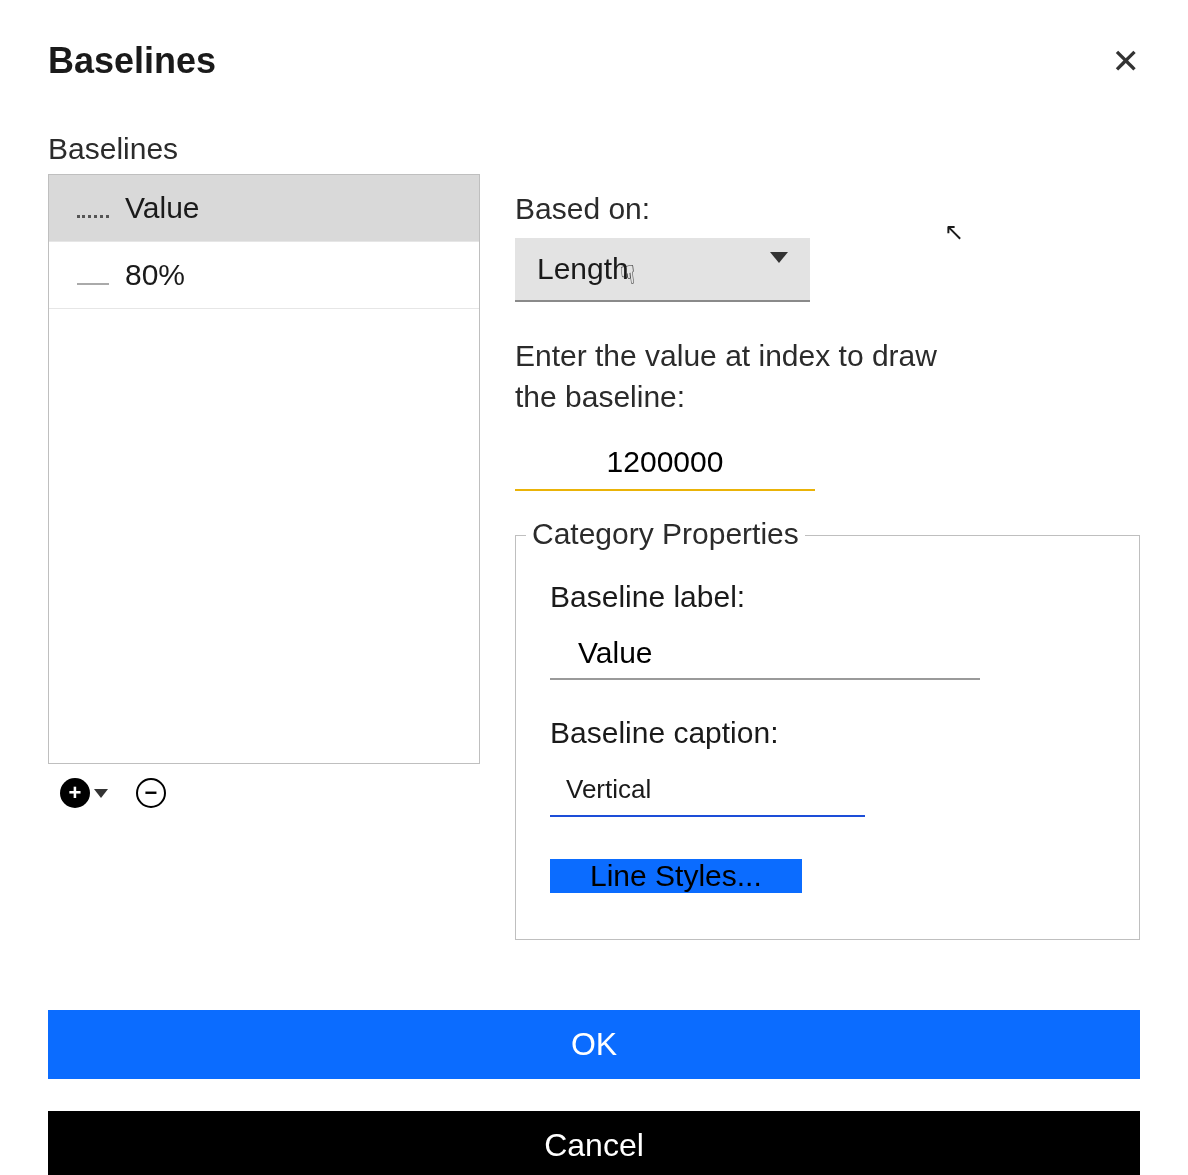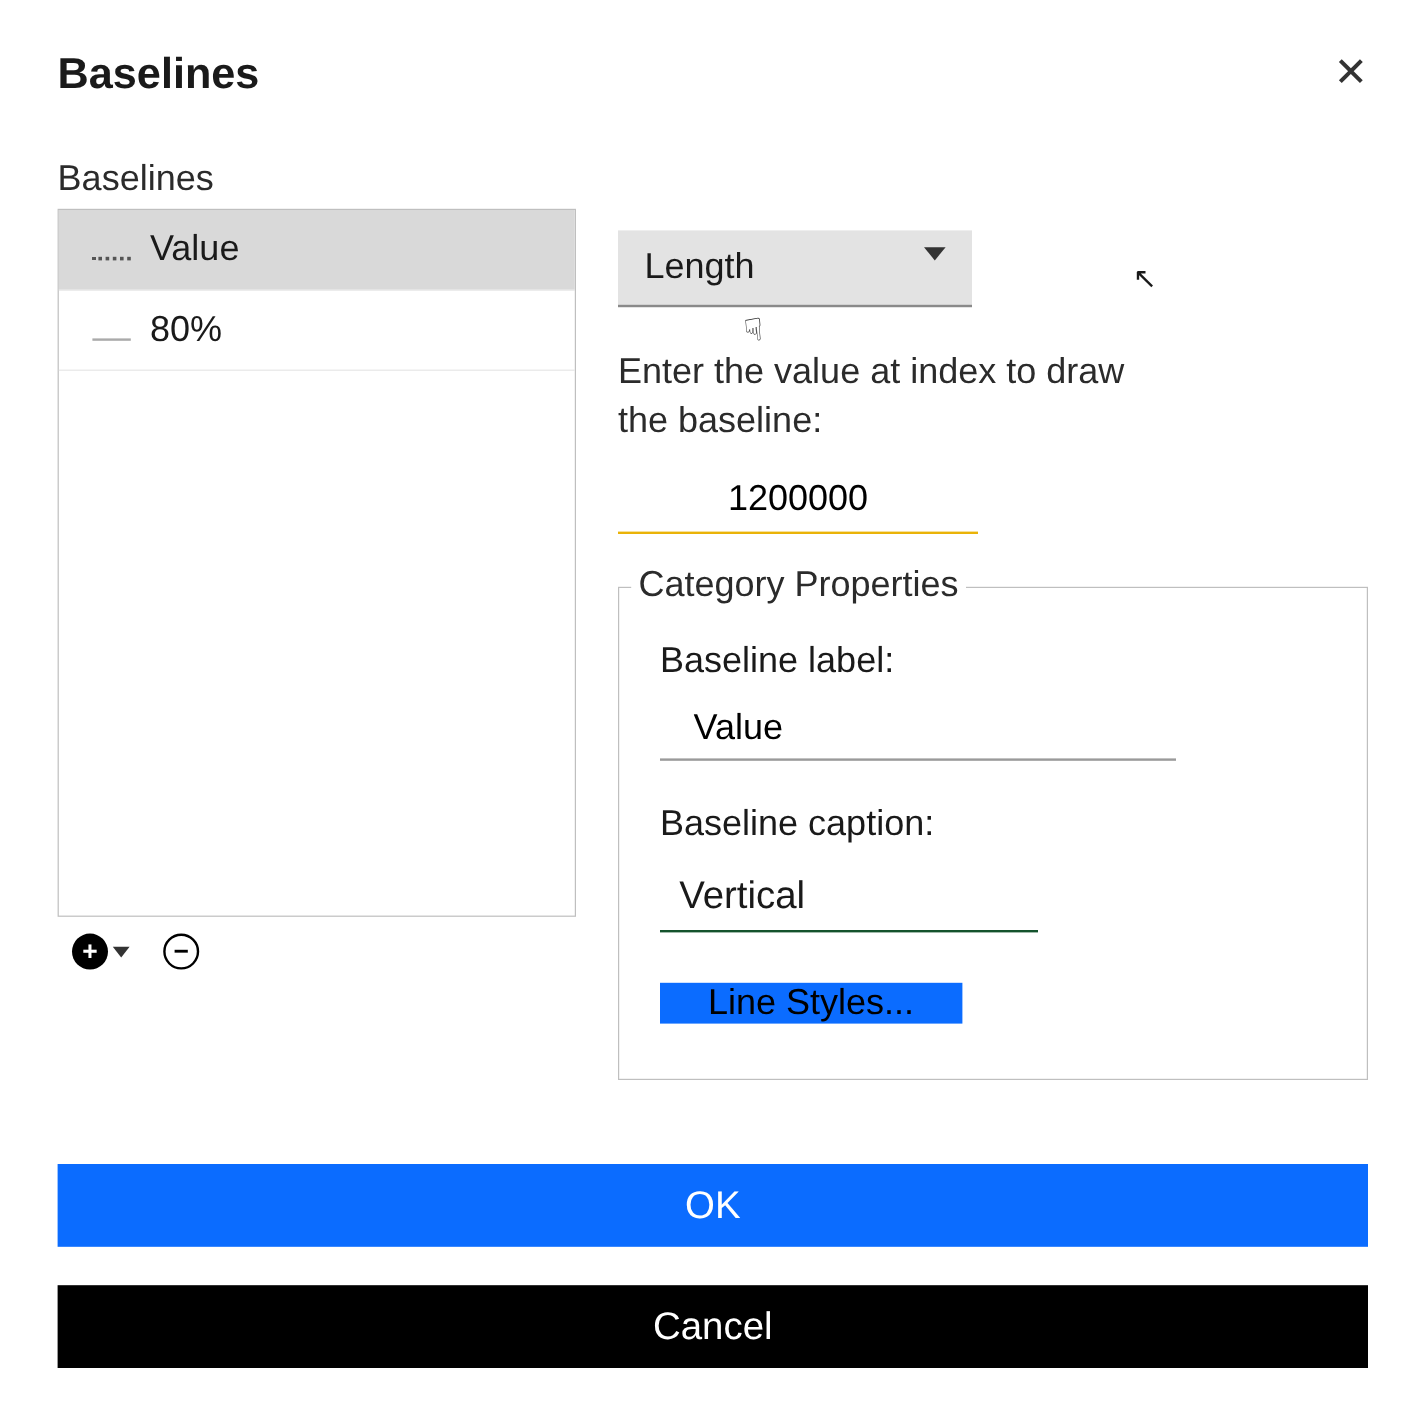--- a/index.html
+++ b/index.html
@@ -119,22 +119,22 @@
       position:absolute; top:-19px; left:10px;
       background:#fff; padding:0 6px; font-size:30px; color:#2b2b2b;
     }
     .inner-label { font-size:30px; margin-bottom:14px; }
     .inner-input {
       border:none; border-bottom:2px solid #9a9a9a;
       font-size:30px; padding:8px 28px; width: 430px;
       margin-bottom: 36px; outline:none; background:transparent;
     }
     .inner-select {
-      border:none; border-bottom:2px solid #14532d;
-      font-size:32px; padding:10px 16px; width:315px;
+      border:none; border-bottom:2px solid #1d4ed8;
+      font-size:26px; padding:10px 16px; width:315px;
       display:flex; justify-content:space-between; align-items:center;
       cursor:pointer; margin-bottom: 42px;
     }
     .line-styles-btn {
       background:#0b6cff; color:#000000; border:none;
       font-size:30px; padding:0 40px; cursor:pointer;
     }
     .footer {
       display:flex; justify-content:flex-end; gap:32px;
       margin-top: 10px;
@@ -185,20 +185,21 @@
         </div>
         <div class="chev-down"></div>
       </div>
       <div class="circle-btn minus">
         <span>−</span>
       </div>
     </div>
   </div>
 
   <div class="right-col">
+    <div class="field-label">Based on:</div>
     <div class="select-box">
       <span>Length</span>
       <span class="chev"></span>
     </div>
 
     <div class="hint-label">Enter the value at index to draw the baseline:</div>
     <input class="text-input" value="1200000" style="">
 
     <div class="fieldset">
       <div class="fieldset-legend">Category Properties</div>

